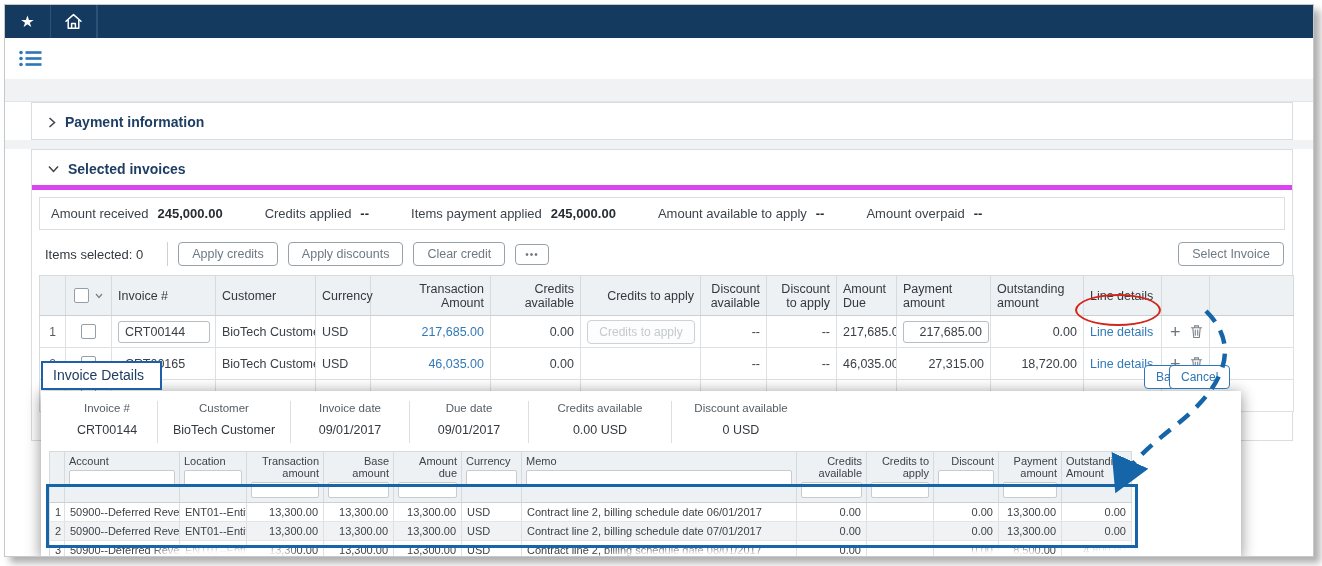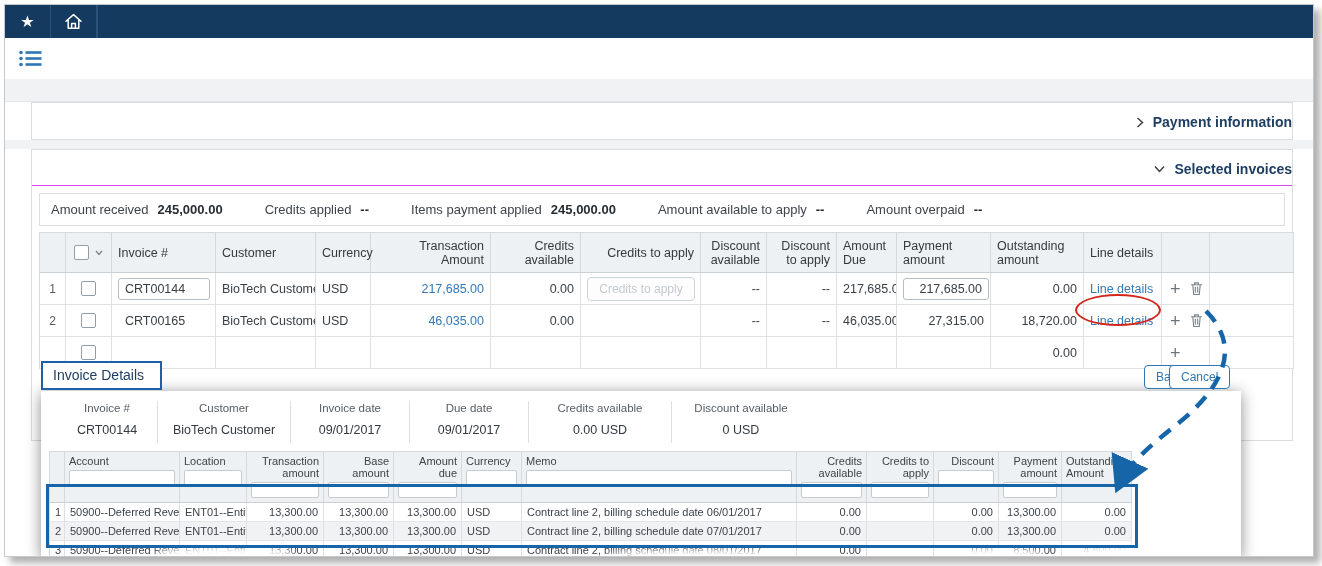--- a/index.html
+++ b/index.html
@@ -21,23 +21,23 @@
   .title-row { height:41px; display:flex; align-items:center; padding-left:14px; background:#fff; }
   .title-row h1 { font-size:20px; font-weight:bold; color:#1e3e63; margin-left:13px; letter-spacing:.2px; }
 
   .gray-strip { height:23px; background:#f0f2f3; border-bottom:1px solid #e2e5e7; }
 
   
   .panel { margin-left:26px; width:1262px; background:#fff; border:1px solid #d9dde0; }
   .panel-collapsed { height:38px; }
   .panel-gap { height:9px; background:#f0f2f3; }
   .section-header { display:flex; align-items:center; gap:9px; padding:11px 0 9px 16px;
-    font-size:14px; font-weight:bold; color:#1e3e63; cursor:pointer;justify-content:flex-end; }
+    font-size:14px; font-weight:bold; color:#1e3e63; cursor:pointer; }
   .panel-expanded { height:292px; position:relative; }
-  .panel-expanded .section-header { border-bottom:1px solid #d946ef; padding-bottom:8px; }
+  .panel-expanded .section-header { border-bottom:5px solid #d946ef; padding-bottom:8px; }
 
   
   .summary-box { margin:7px 7px 0 7px; height:33px; border:1px solid #dbdfe2; background:#fff;
     display:flex; align-items:center; gap:42px; padding-left:11px; }
   .sum-item { display:flex; align-items:flex-end; gap:9px; }
   .sum-label { font-size:13px; color:#3d444b; }
   .sum-value { font-size:13px; font-weight:bold; color:#272d33; }
 
   
   .grid-toolbar { margin:9px 7px 0 7px; height:30px; display:flex; align-items:center; gap:10px; }
@@ -177,20 +177,29 @@
       <div class="sum-item">
           <span class="sum-label">Amount available to apply</span>
           <span class="sum-value">--</span>
         </div>
       <div class="sum-item">
           <span class="sum-label">Amount overpaid</span>
           <span class="sum-value">--</span>
         </div>
     </div>
 
+    <div class="grid-toolbar">
+      <span class="items-selected">Items selected: 0</span>
+      <span class="tb-divider"></span>
+      <button class="btn-gray">Apply credits</button>
+      <button class="btn-gray">Apply discounts</button>
+      <button class="btn-gray">Clear credit</button>
+      <button class="btn-gray btn-more">•••</button>
+      <button class="btn-gray btn-select-invoice">Select Invoice</button>
+    </div>
 
     <table class="main-grid">
       <colgroup>
         <col style="width:26px">
           <col style="width:46px">
           <col style="width:104px">
           <col style="width:100px">
         <col style="width:55px">
           <col style="width:120px">
           <col style="width:90px">

